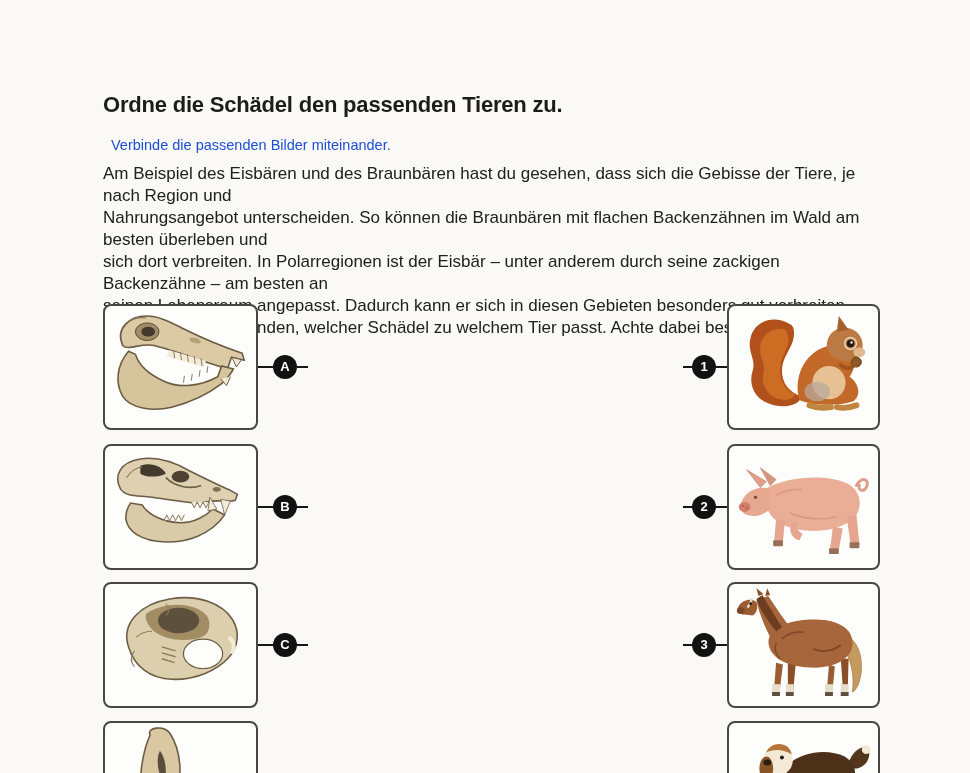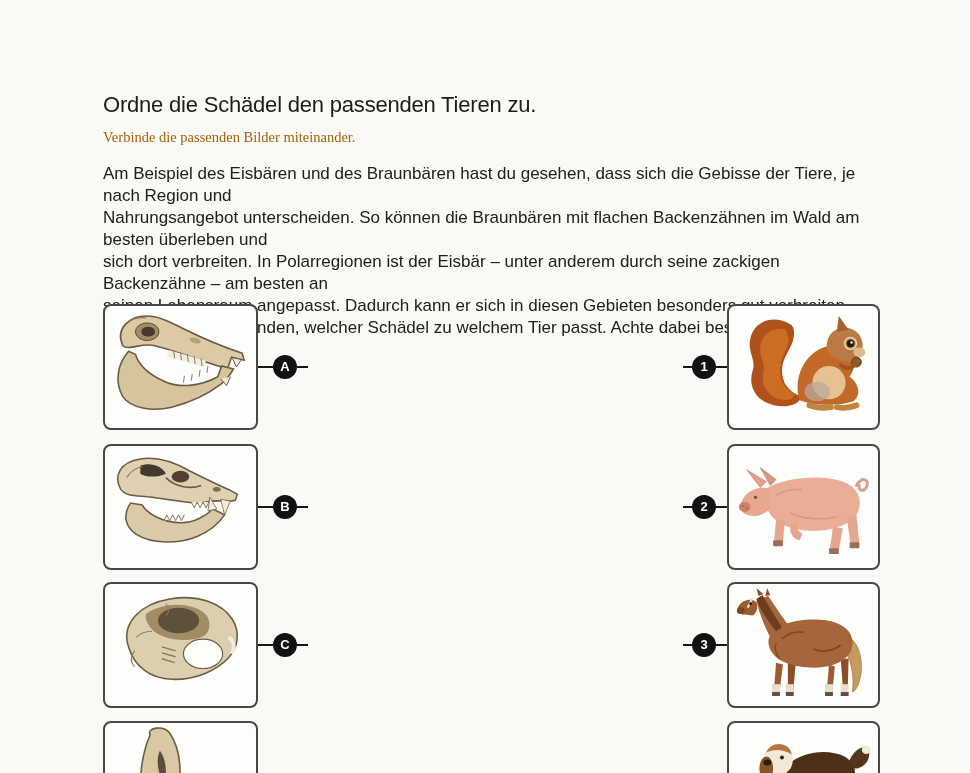--- a/index.html
+++ b/index.html
@@ -5,25 +5,25 @@
   html,body{margin:0;padding:0;}
   body{
     width:970px;height:773px;overflow:hidden;
     background:#faf9f5;
     font-family:"Liberation Sans","DejaVu Sans",sans-serif;
     position:relative;
   }
   .page{position:relative;width:970px;height:773px;background:#faf9f5;}
   .page-title{
     position:absolute;left:103px;top:92px;margin:0;
-    font-size:22px;font-weight:400;color:#1c1c1a;letter-spacing:-0.2px;
+    font-size:22px;font-weight:700;color:#1c1c1a;letter-spacing:-0.2px;
   }
   .page-subtitle{
-    position:absolute;left:103px;top:129px;margin:0;
-    font-size:14.5px;color:#a16207;font-family:Liberation Serif, serif;
+    position:absolute;left:103px;top:129px;margin:8px;
+    font-size:14.5px;color:#1d4ed8;
   }
   .intro-text{
     position:absolute;left:103px;top:163px;margin:0;width:780px;
     font-size:17px;line-height:22px;color:#20201e;
     white-space:pre-line;
   }
   .card{
     position:absolute;width:155px;height:126px;box-sizing:border-box;
     background:#fdfdfb;border:2px solid #474745;border-radius:8px;
     overflow:hidden;

